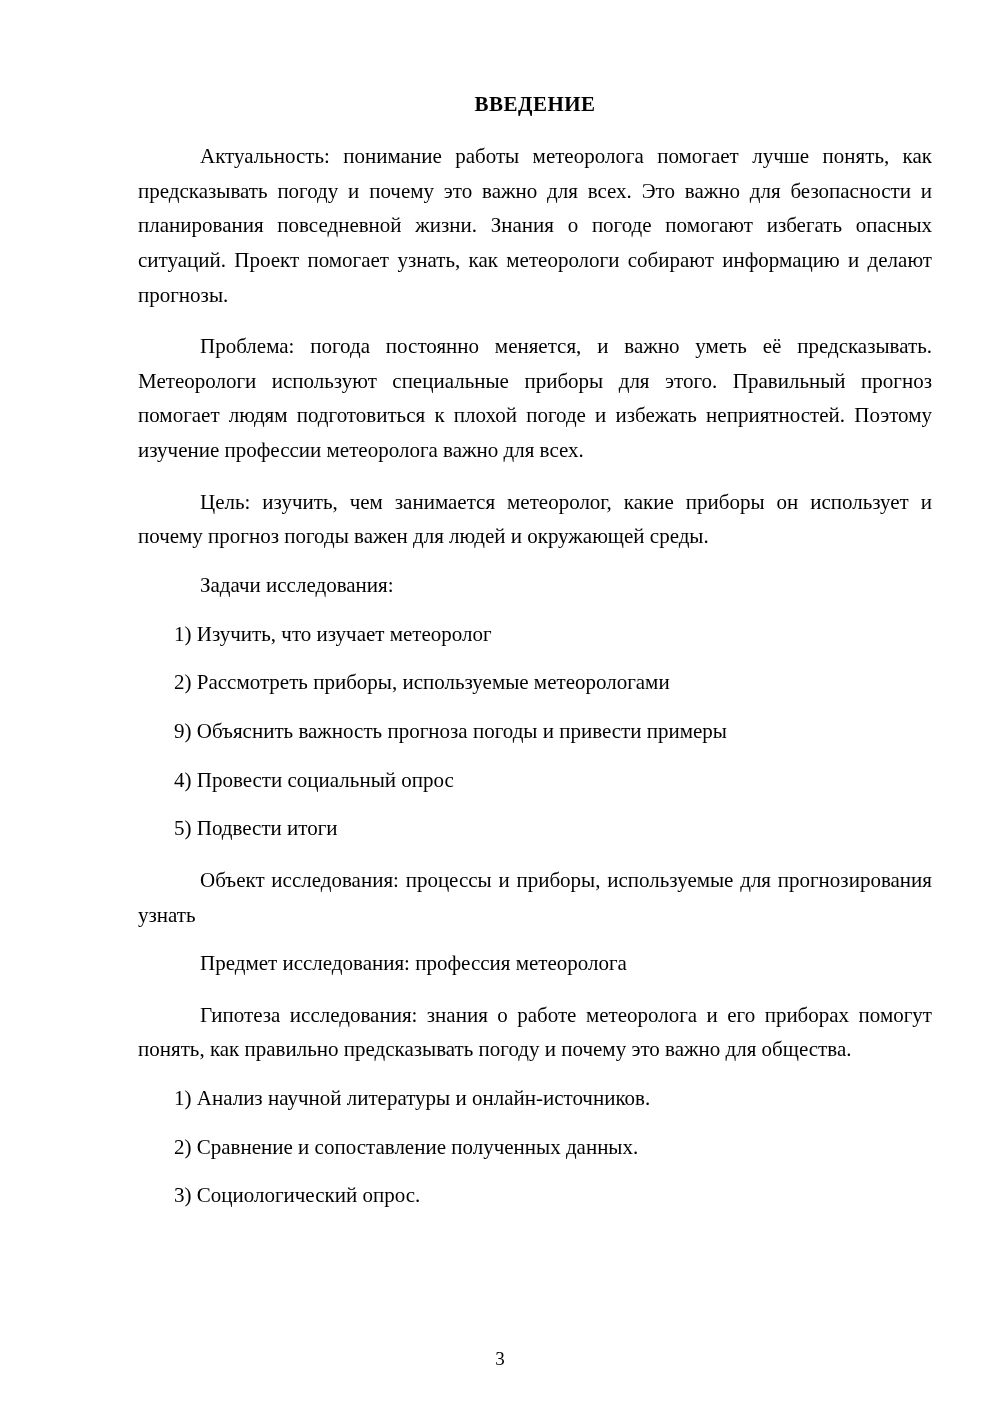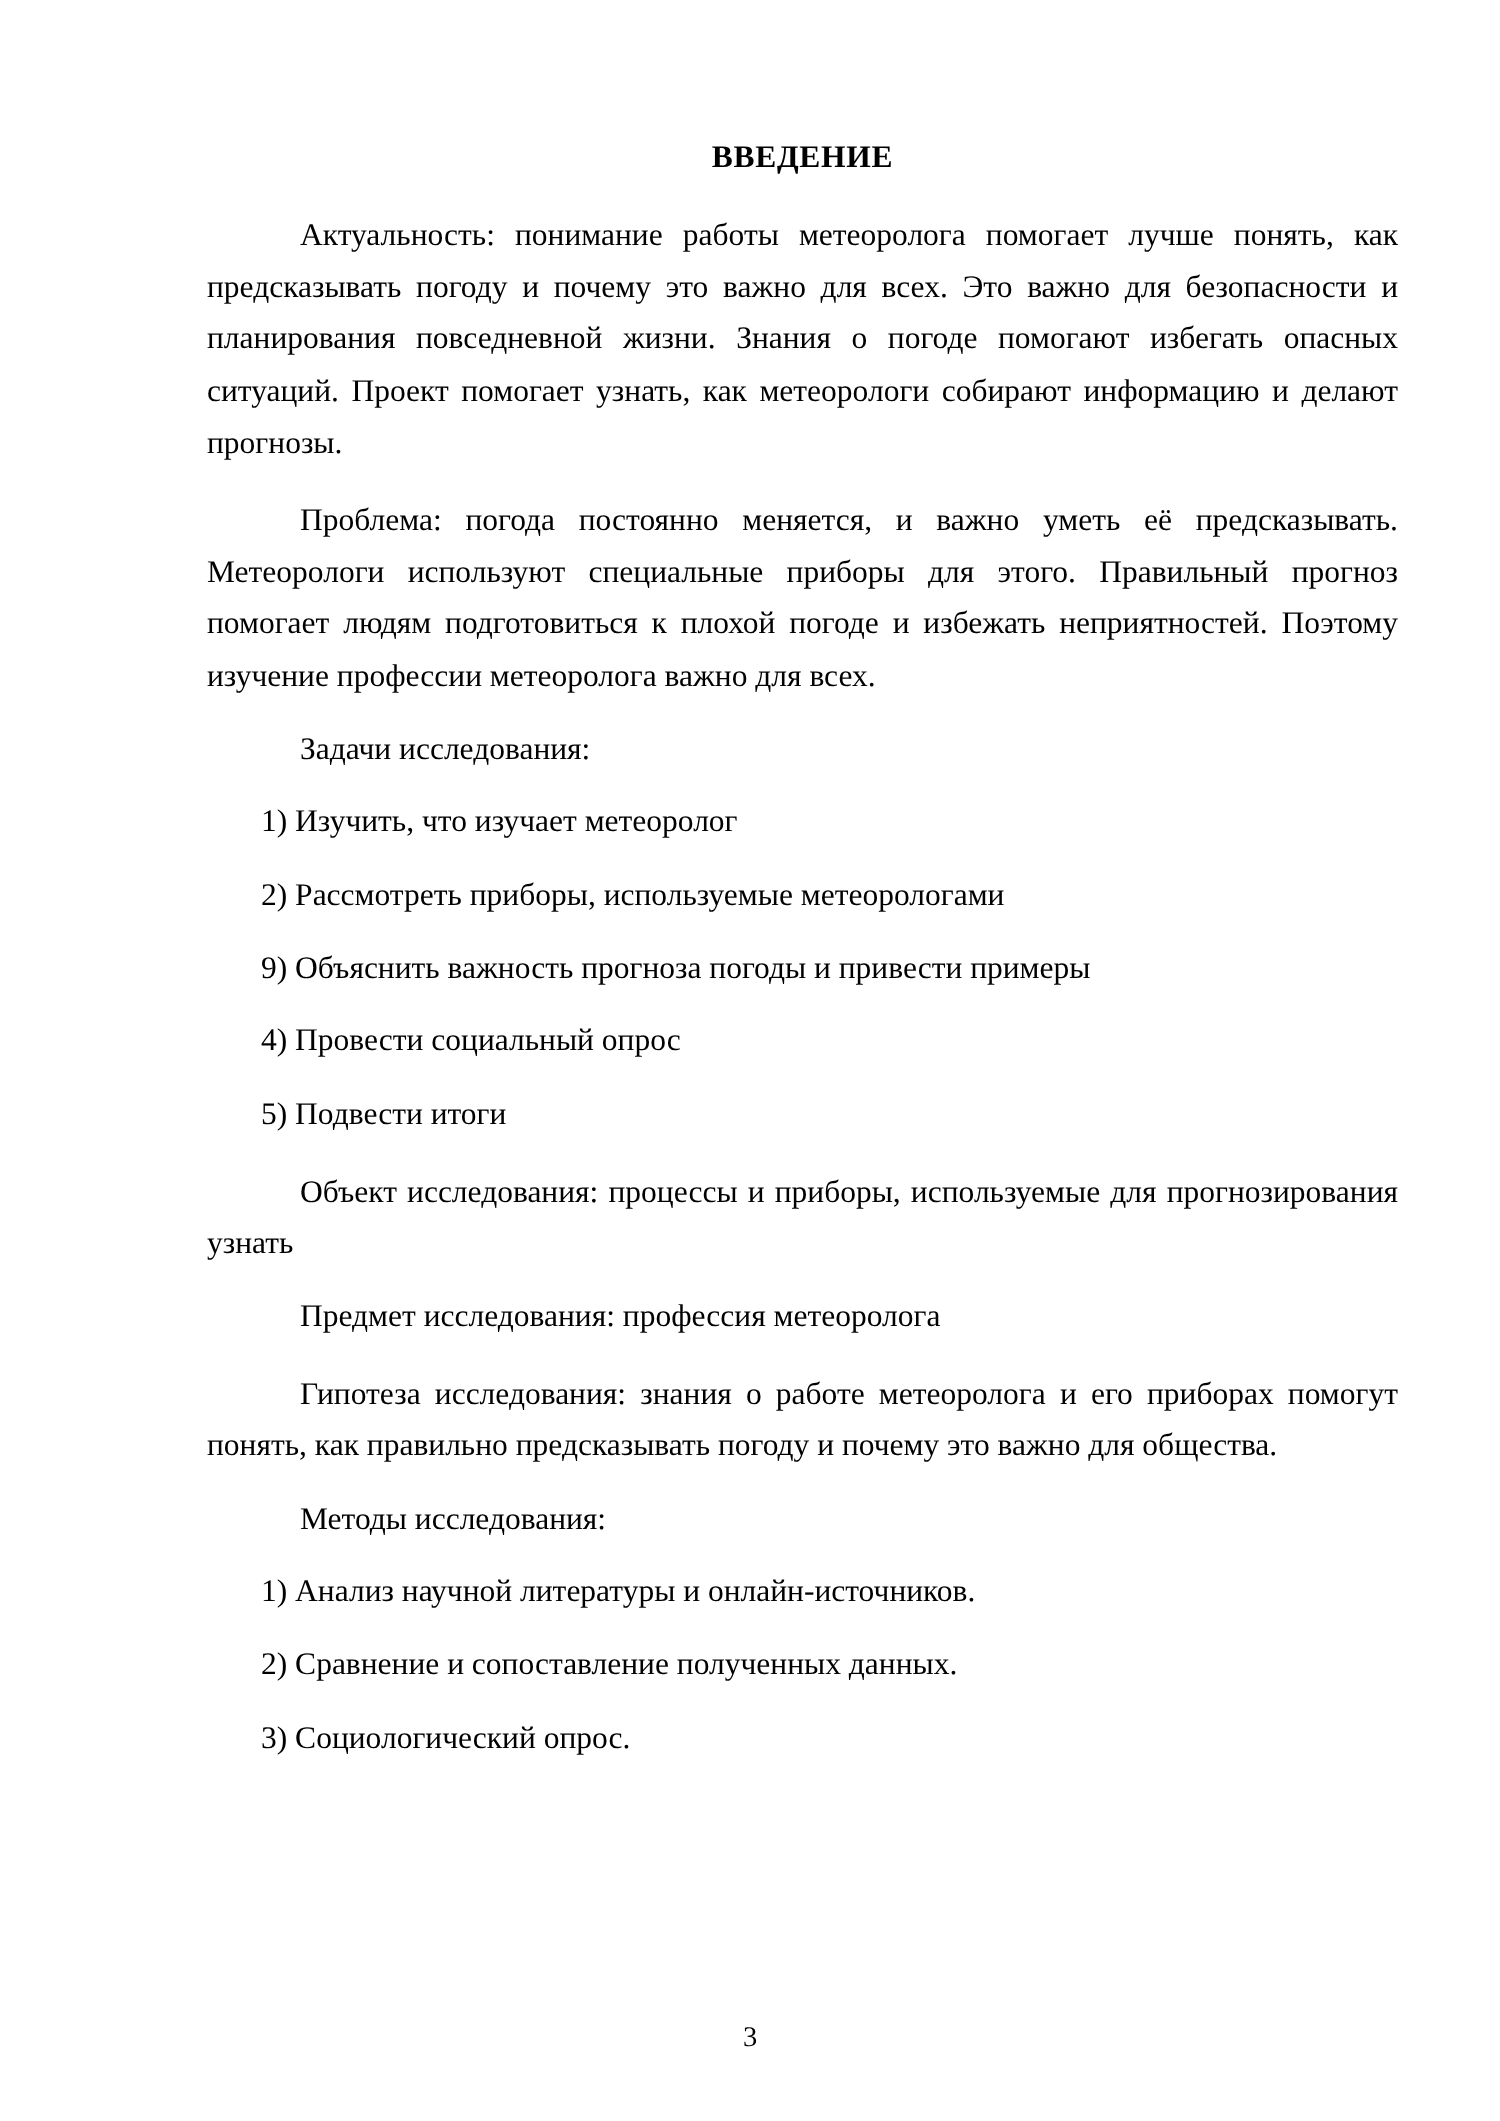--- a/index.html
+++ b/index.html
@@ -64,35 +64,35 @@
 <body>
 
 <div class="page">
 
   <h1 class="doc-title">ВВЕДЕНИЕ</h1>
 
   <p class="para">Актуальность: понимание работы метеоролога помогает лучше понять, как предсказывать погоду и почему это важно для всех. Это важно для безопасности и планирования повседневной жизни. Знания о погоде помогают избегать опасных ситуаций. Проект помогает узнать, как метеорологи собирают информацию и делают прогнозы.</p>
 
   <p class="para">Проблема: погода постоянно меняется, и важно уметь её предсказывать. Метеорологи используют специальные приборы для этого. Правильный прогноз помогает людям подготовиться к плохой погоде и избежать неприятностей. Поэтому изучение профессии метеоролога важно для всех.</p>
 
+  <p class="para">Цель: изучить, чем занимается метеоролог, какие приборы он использует и почему прогноз погоды важен для людей и окружающей среды.</p>
 
   <p class="lead-para">Задачи исследования:</p>
 
   <p class="list-item">1) Изучить, что изучает метеоролог</p>
   <p class="list-item">2) Рассмотреть приборы, используемые метеорологами</p>
   <p class="list-item">9) Объяснить важность прогноза погоды и привести примеры</p>
   <p class="list-item">4) Провести социальный опрос</p>
   <p class="list-item">5) Подвести итоги</p>
 
   <p class="para">Объект исследования: процессы и приборы, используемые для прогнозирования узнать</p>
 
   <p class="lead-para">Предмет исследования: профессия метеоролога</p>
 
   <p class="para">Гипотеза исследования: знания о работе метеоролога и его приборах помогут понять, как правильно предсказывать погоду и почему это важно для общества.</p>
 
-  <p class="lead-para">Методы исследования:</p>
 
   <p class="list-item">1) Анализ научной литературы и онлайн-источников.</p>
   <p class="list-item">2) Сравнение и сопоставление полученных данных.</p>
   <p class="list-item">3) Социологический опрос.</p>
 
   <div class="page-number">3</div>
 </div>
 
 </body></html>

